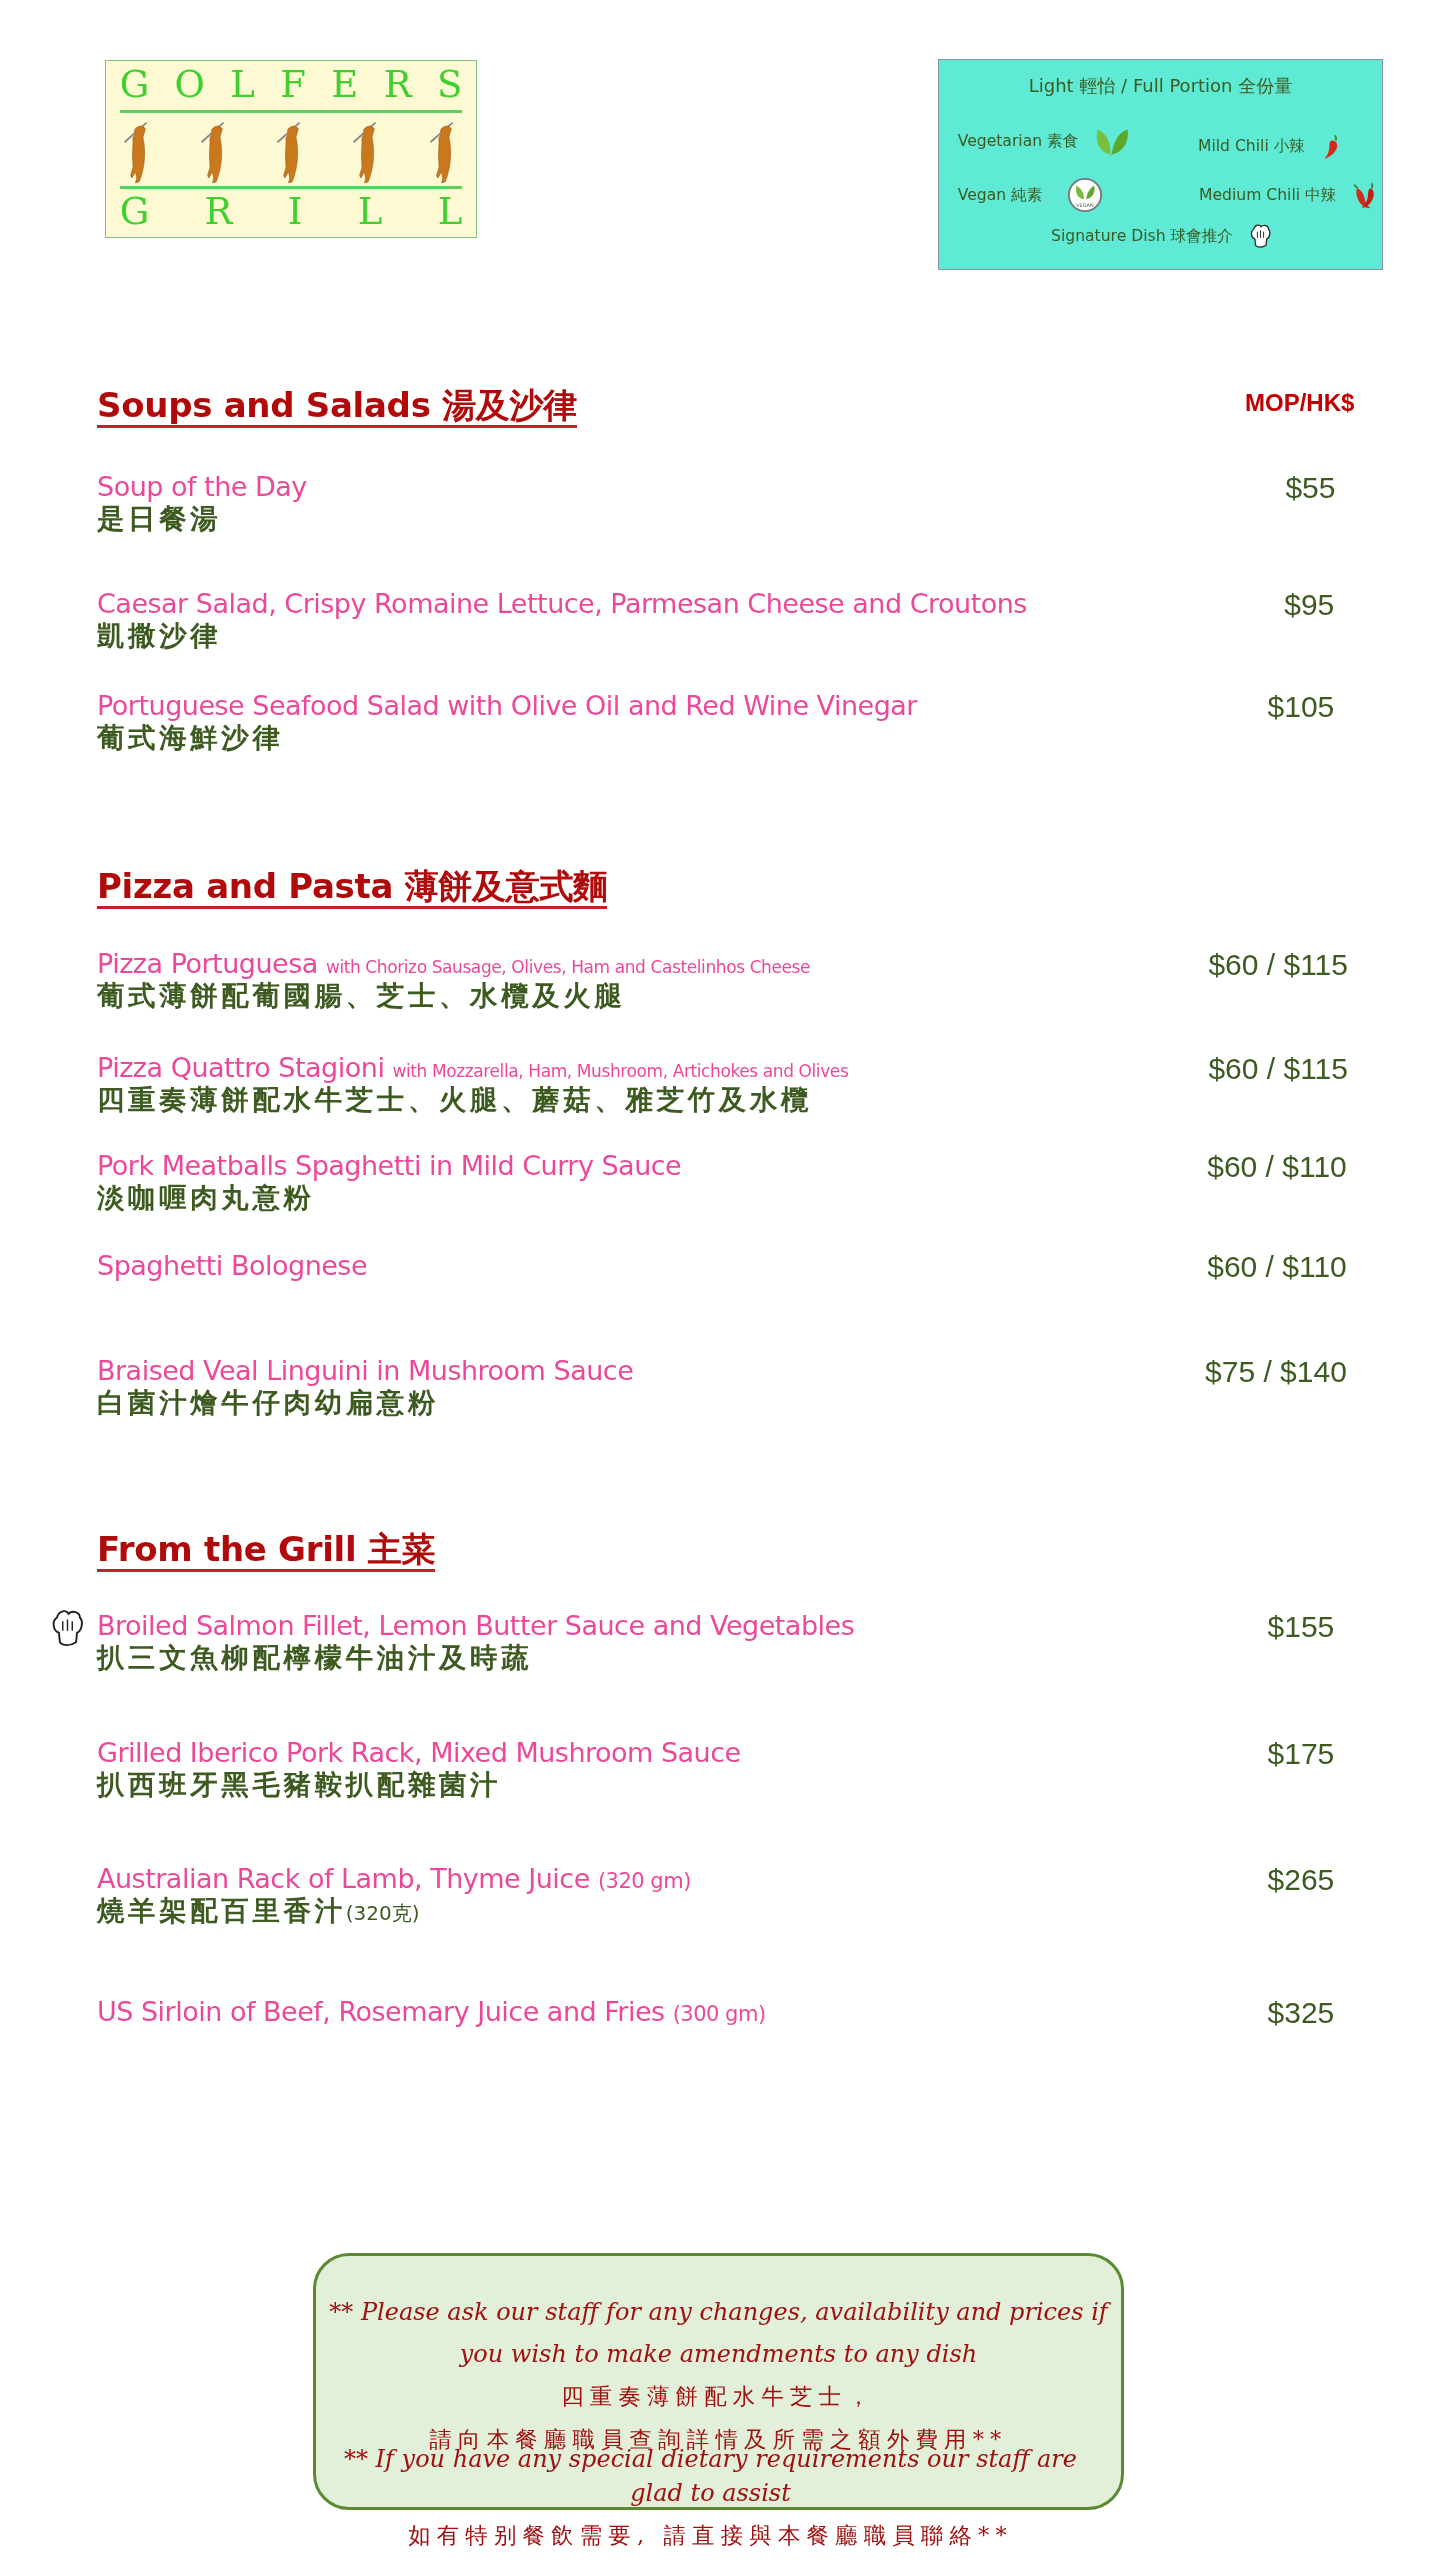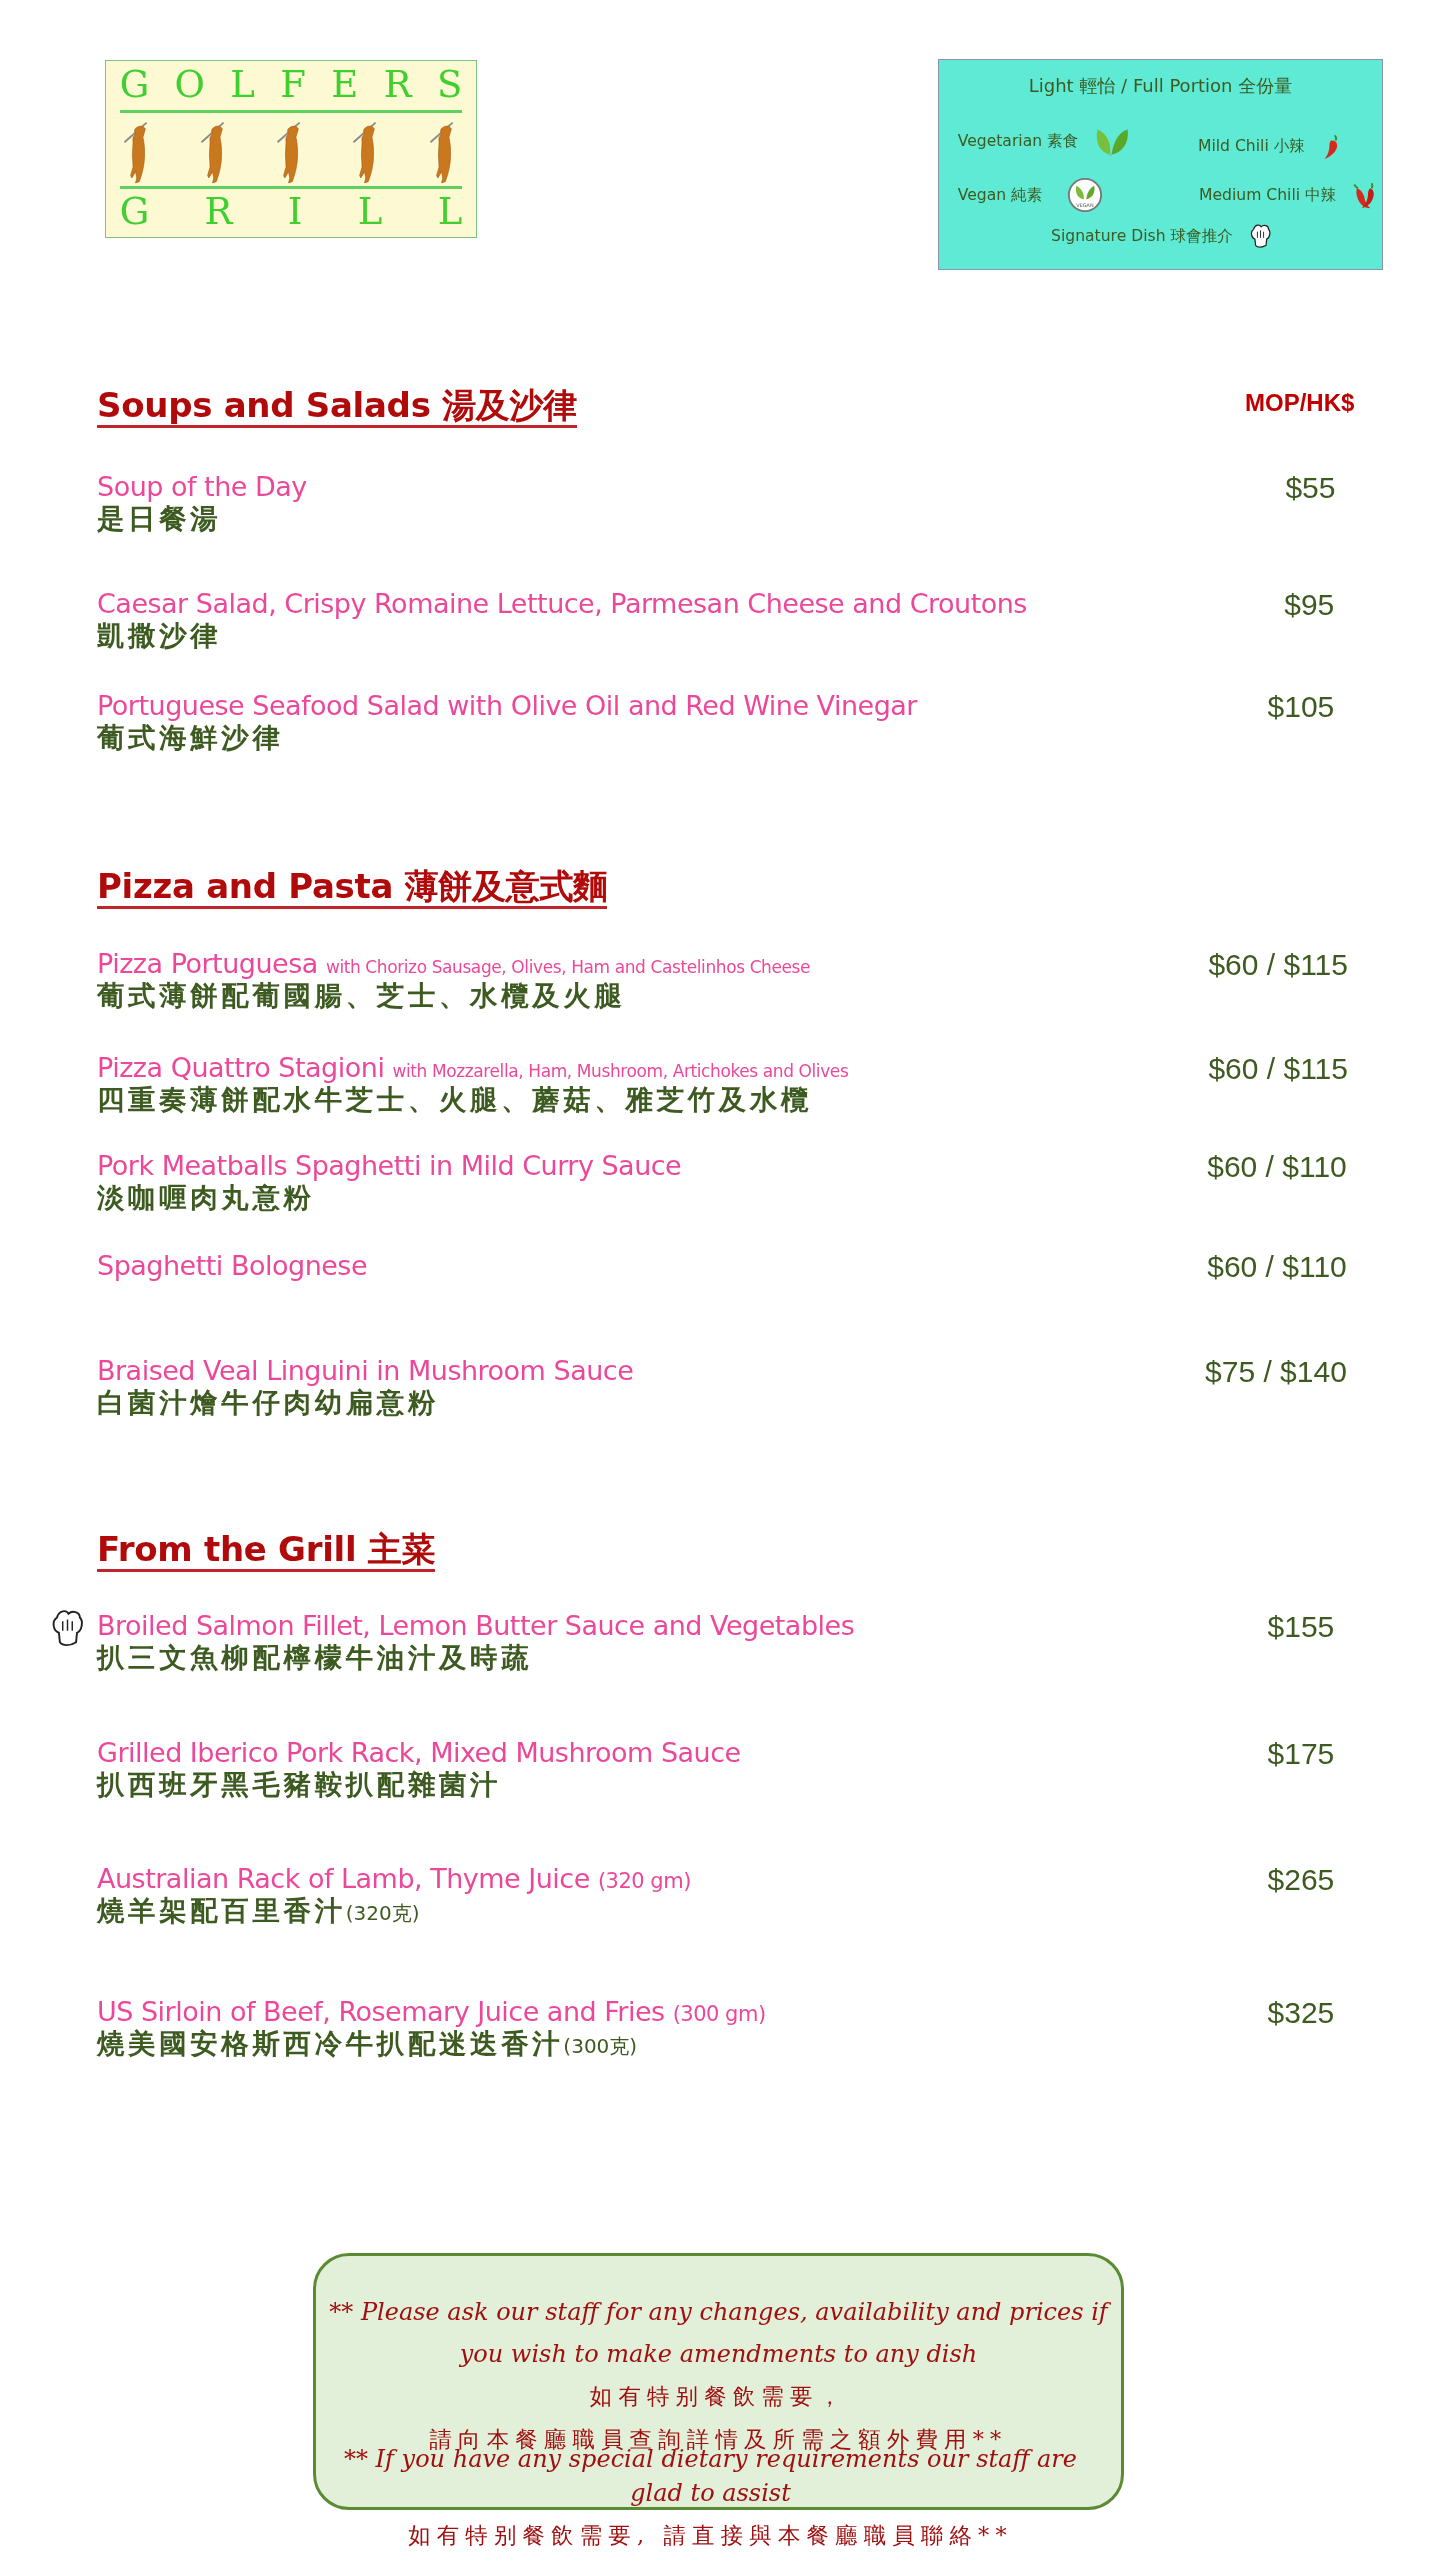--- a/index.html
+++ b/index.html
@@ -224,29 +224,28 @@
 </div>
 
 <div class="item" style="top:1863px">
   <div class="item-name"><span>Australian Rack of Lamb, Thyme Juice</span> <span class="wt">(320 gm)</span></div>
   <div class="item-zh"><span>燒羊架配百里香汁</span><span class="wt">(320克)</span></div>
   <div class="price" style="right:13.7px">$265</div>
 </div>
 
 <div class="item" style="top:1996px">
   <div class="item-name"><span>US Sirloin of Beef, Rosemary Juice and Fries</span> <span class="wt">(300 gm)</span></div>
-  <div class="item-zh"><span>燒美國安格斯西冷牛扒配迷迭香汁</span><span class="wt">(300克)</span></div>
   <div class="price" style="right:13.7px">$325</div>
 </div>
 
 <div class="notice">
   <div class="n-block1">
     <p class="n-en">** Please ask our staff for any changes, availability and prices if</p>
     <p class="n-en">you wish to make amendments to any dish</p>
-    <p class="n-zh">如有特别餐飲需要，</p>
+    <p class="n-zh">四重奏薄餅配水牛芝士，</p>
     <p class="n-zh">請向本餐廳職員查詢詳情及所需之額外費用**</p>
   </div>
   <div class="n-block2">
     <p class="n-en">** If you have any special dietary requirements our staff are glad to assist</p>
     <p class="n-zh">如有特别餐飲需要, 請直接與本餐廳職員聯絡**</p>
   </div>
 </div>
 
 
 </body></html>

